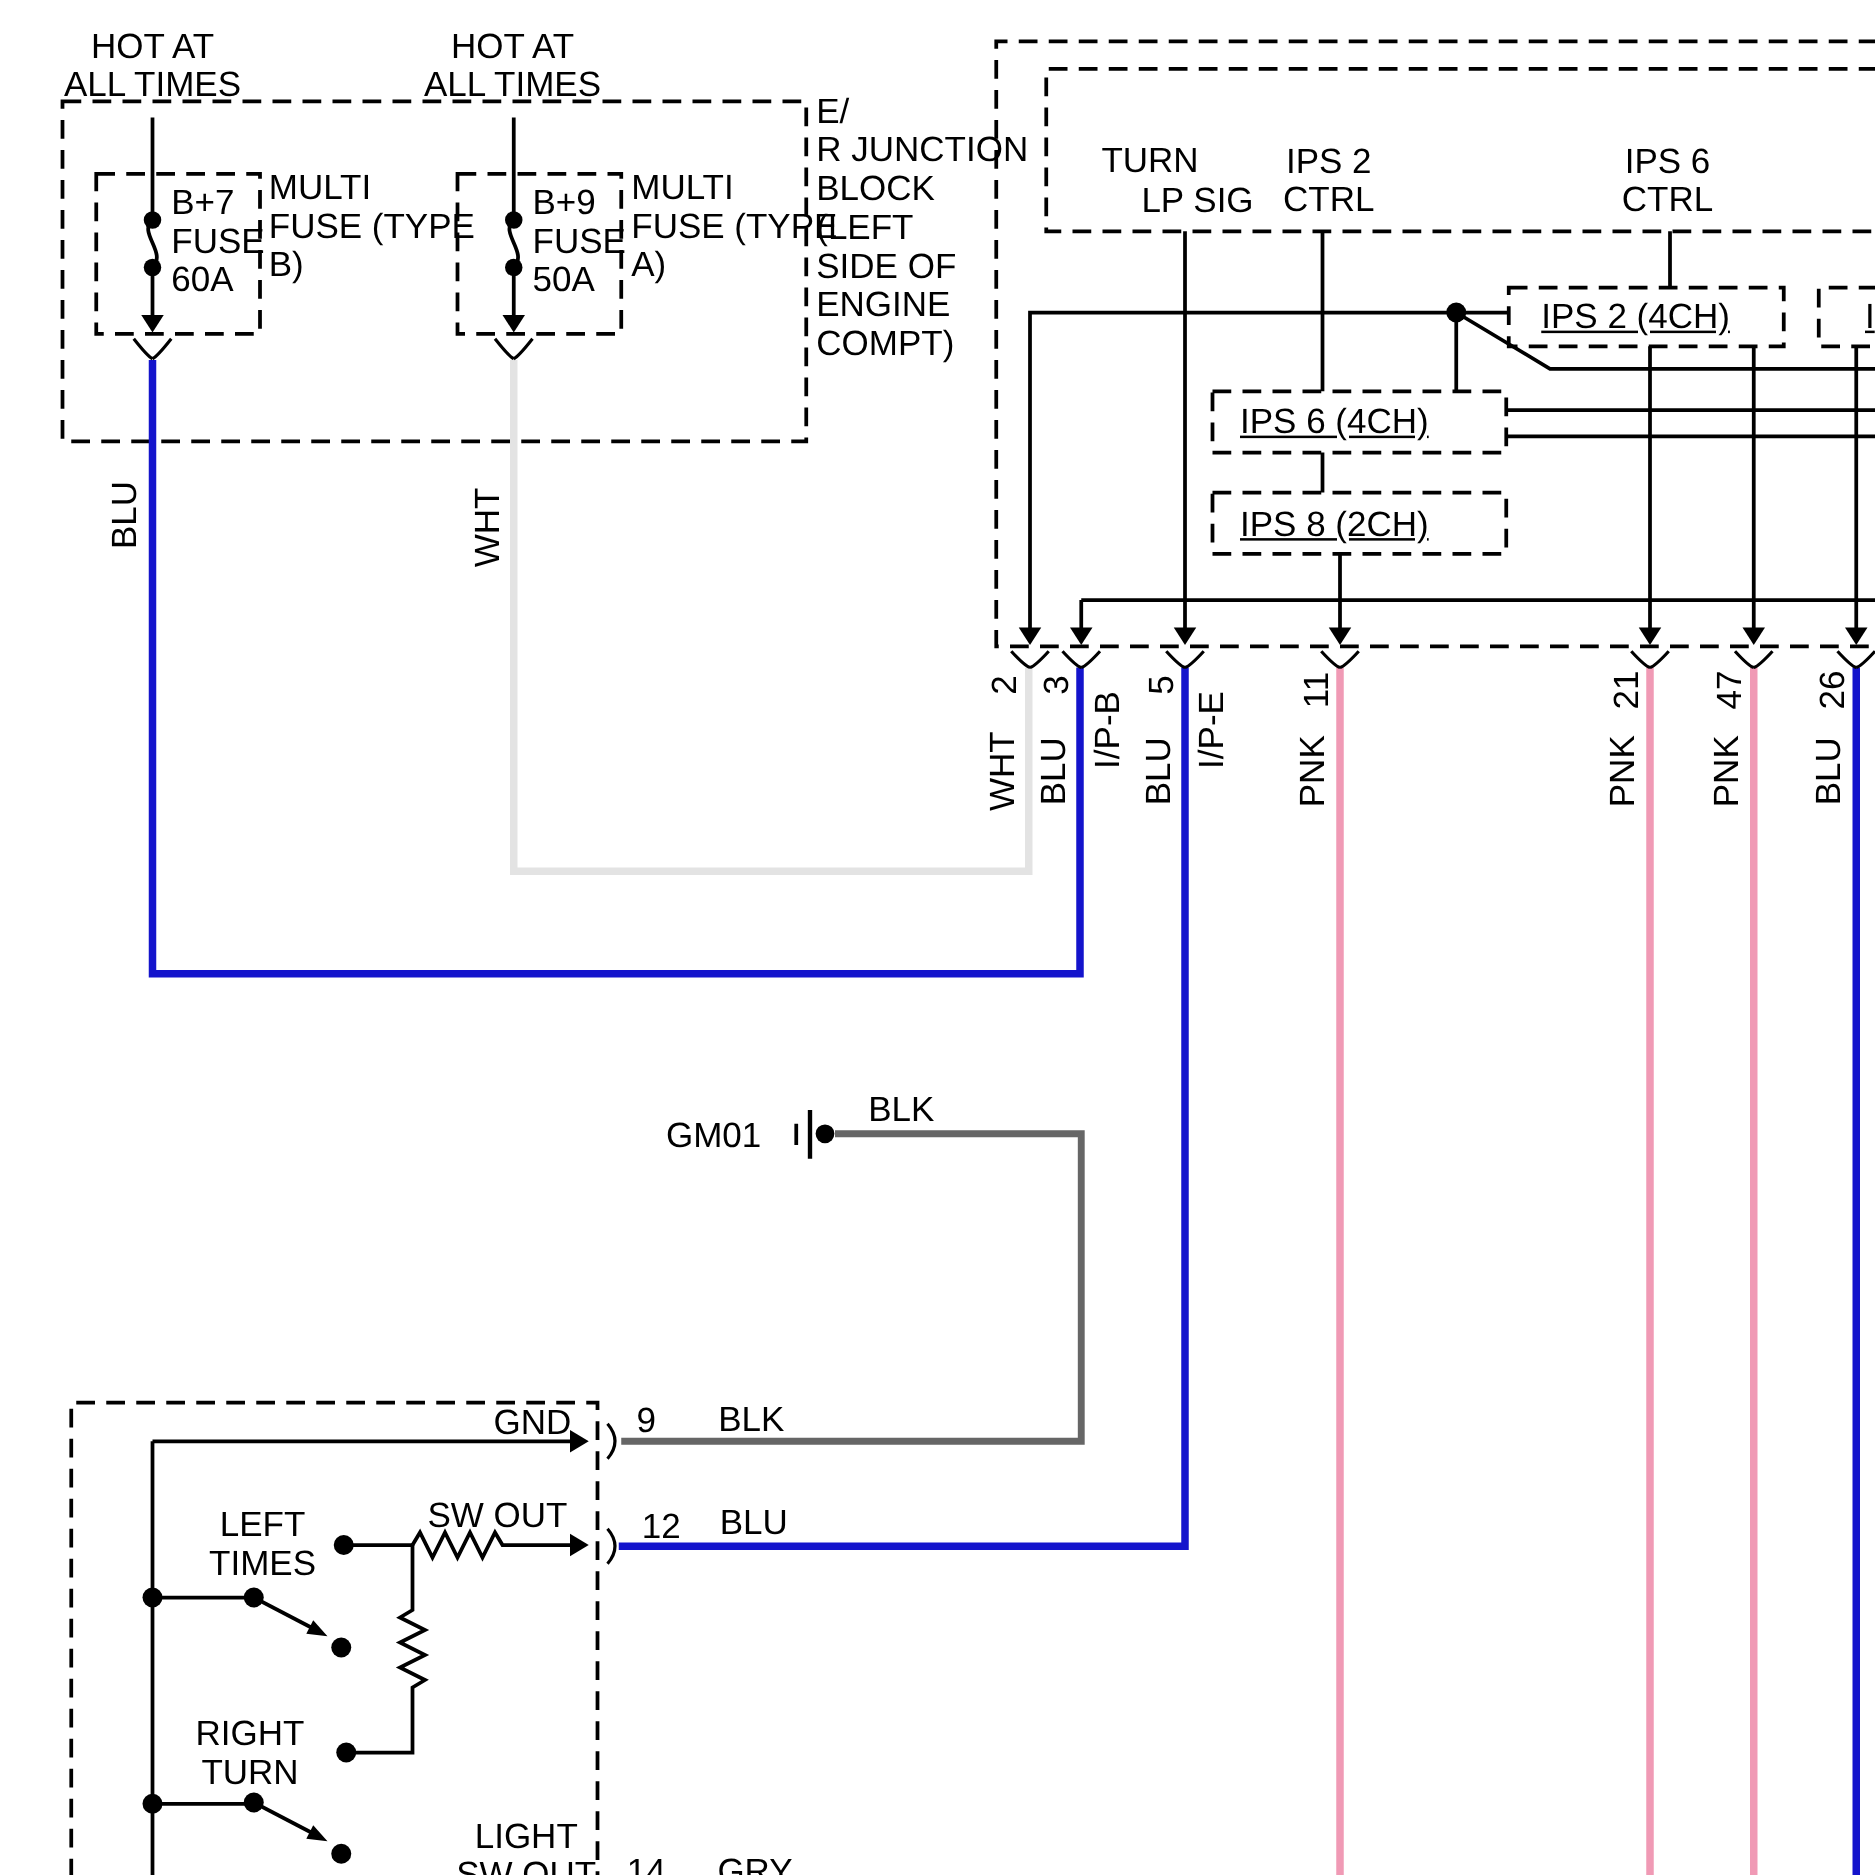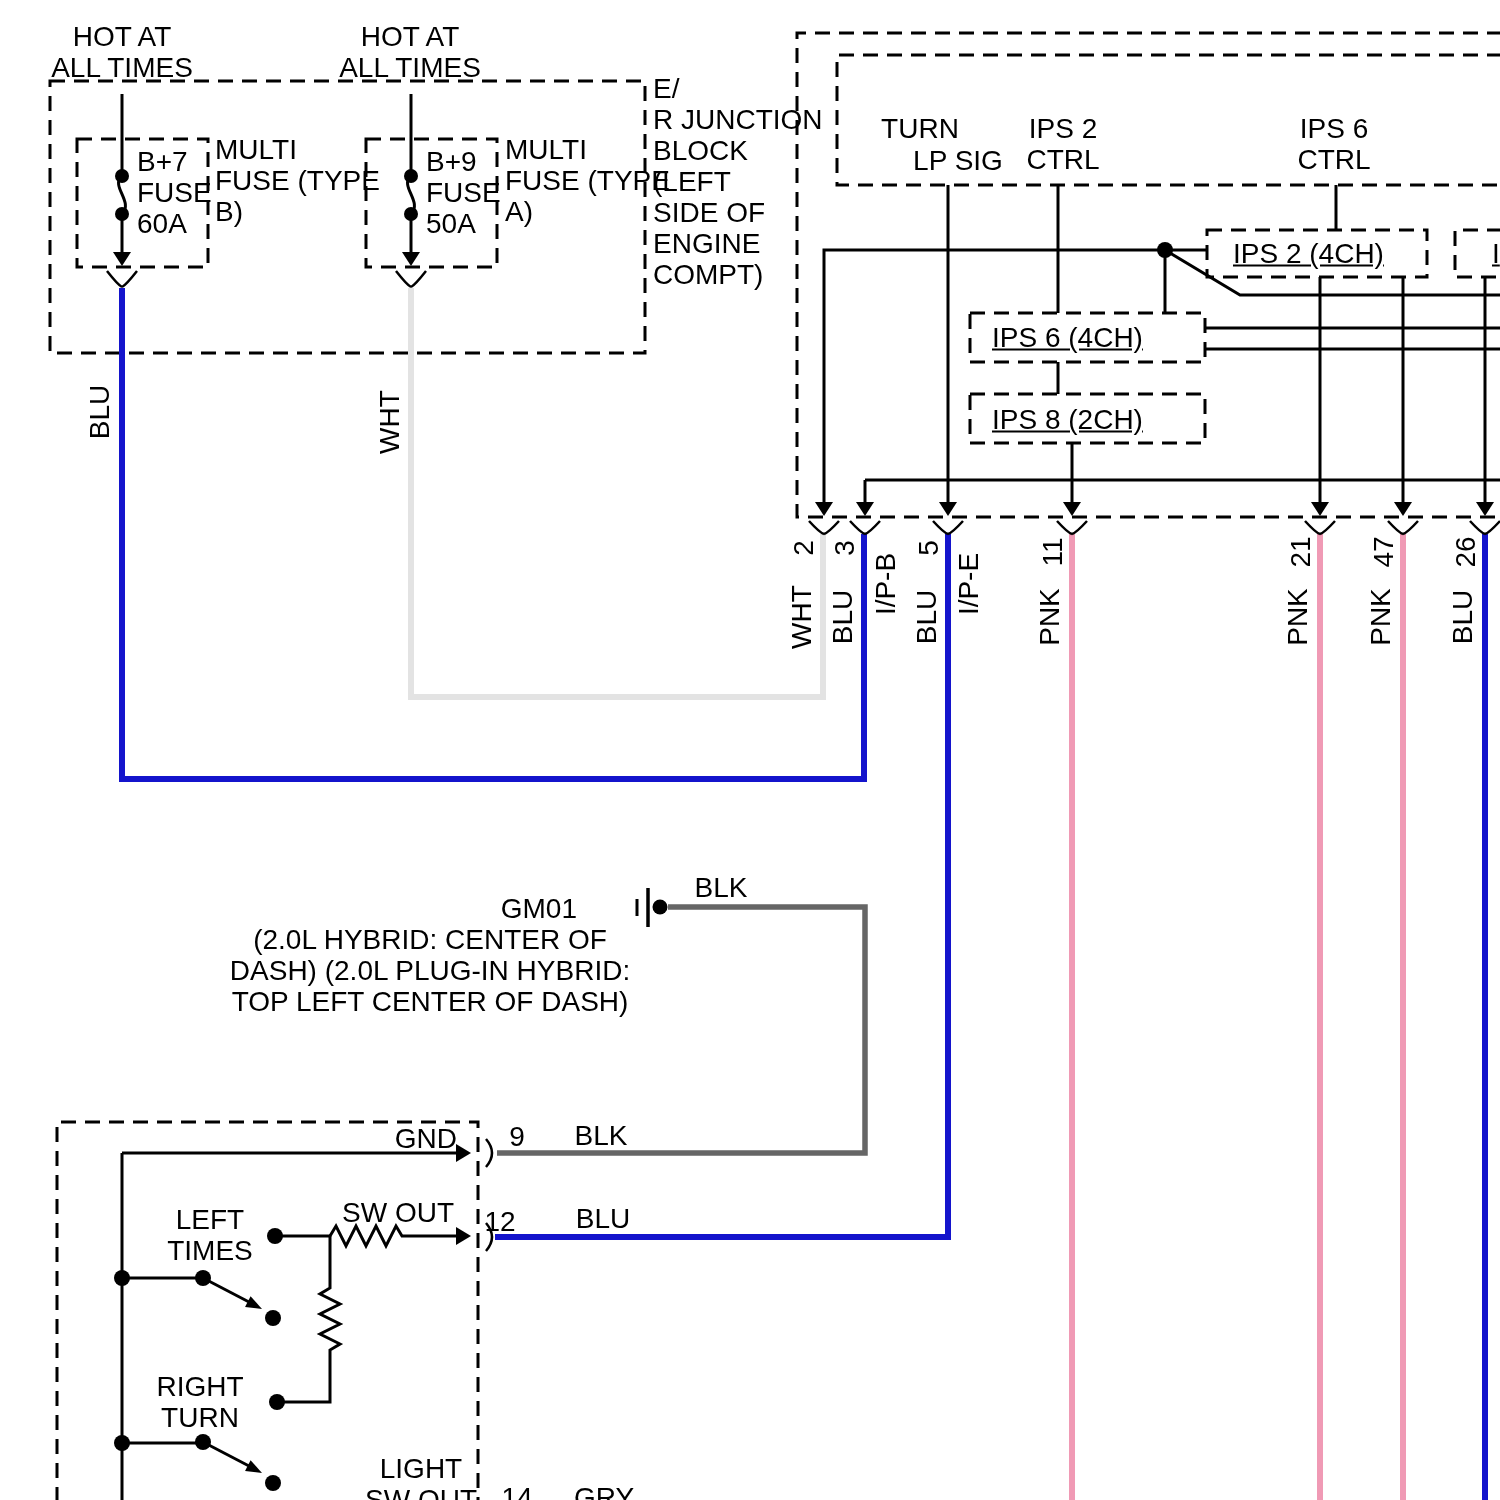--- a/index.html
+++ b/index.html
@@ -184,34 +184,31 @@
 <div class="rot" style="left:969px;top:584px">I/P-E</div>
 <div class="rot" style="left:1053px;top:552px">11</div>
 <div class="rot" style="left:1050px;top:617px">PNK</div>
 <div class="rot" style="left:1301px;top:552px">21</div>
 <div class="rot" style="left:1298px;top:617px">PNK</div>
 <div class="rot" style="left:1384px;top:552px">47</div>
 <div class="rot" style="left:1381px;top:617px">PNK</div>
 <div class="rot" style="left:1466px;top:552px">26</div>
 <div class="rot" style="left:1463px;top:617px">BLU</div>
 
-<div class="tr" style="left:577px;top:908px">GM01</div>
+<div class="tr" style="left:609px;top:908px">GM01</div>
 <div class="t" style="left:721px;top:887px">BLK</div>
-<div class="t" style="left:430px;top:970px">(2.0L HYBRID: CENTER OF
-DASH) (2.0L PLUG-IN HYBRID:
-TOP LEFT CENTER OF DASH)</div>
 
 <div class="tr" style="left:457px;top:1138px">GND</div>
 <div class="t" style="left:517px;top:1136px">9</div>
 <div class="t" style="left:601px;top:1135px">BLK</div>
 
 <div class="t" style="left:210px;top:1235px">LEFT
 TIMES</div>
 <div class="t" style="left:398px;top:1212px">SW OUT</div>
-<div class="t" style="left:500px;top:1221px">12</div>
+<div class="t" style="left:529px;top:1221px">12</div>
 <div class="t" style="left:603px;top:1218px">BLU</div>
 
 <div class="t" style="left:200px;top:1402px">RIGHT
 TURN</div>
 <div class="t" style="left:421px;top:1484px">LIGHT
 SW OUT</div>
 <div class="t" style="left:517px;top:1497px">14</div>
 <div class="t" style="left:604px;top:1497px">GRY</div>
 
 </div>

